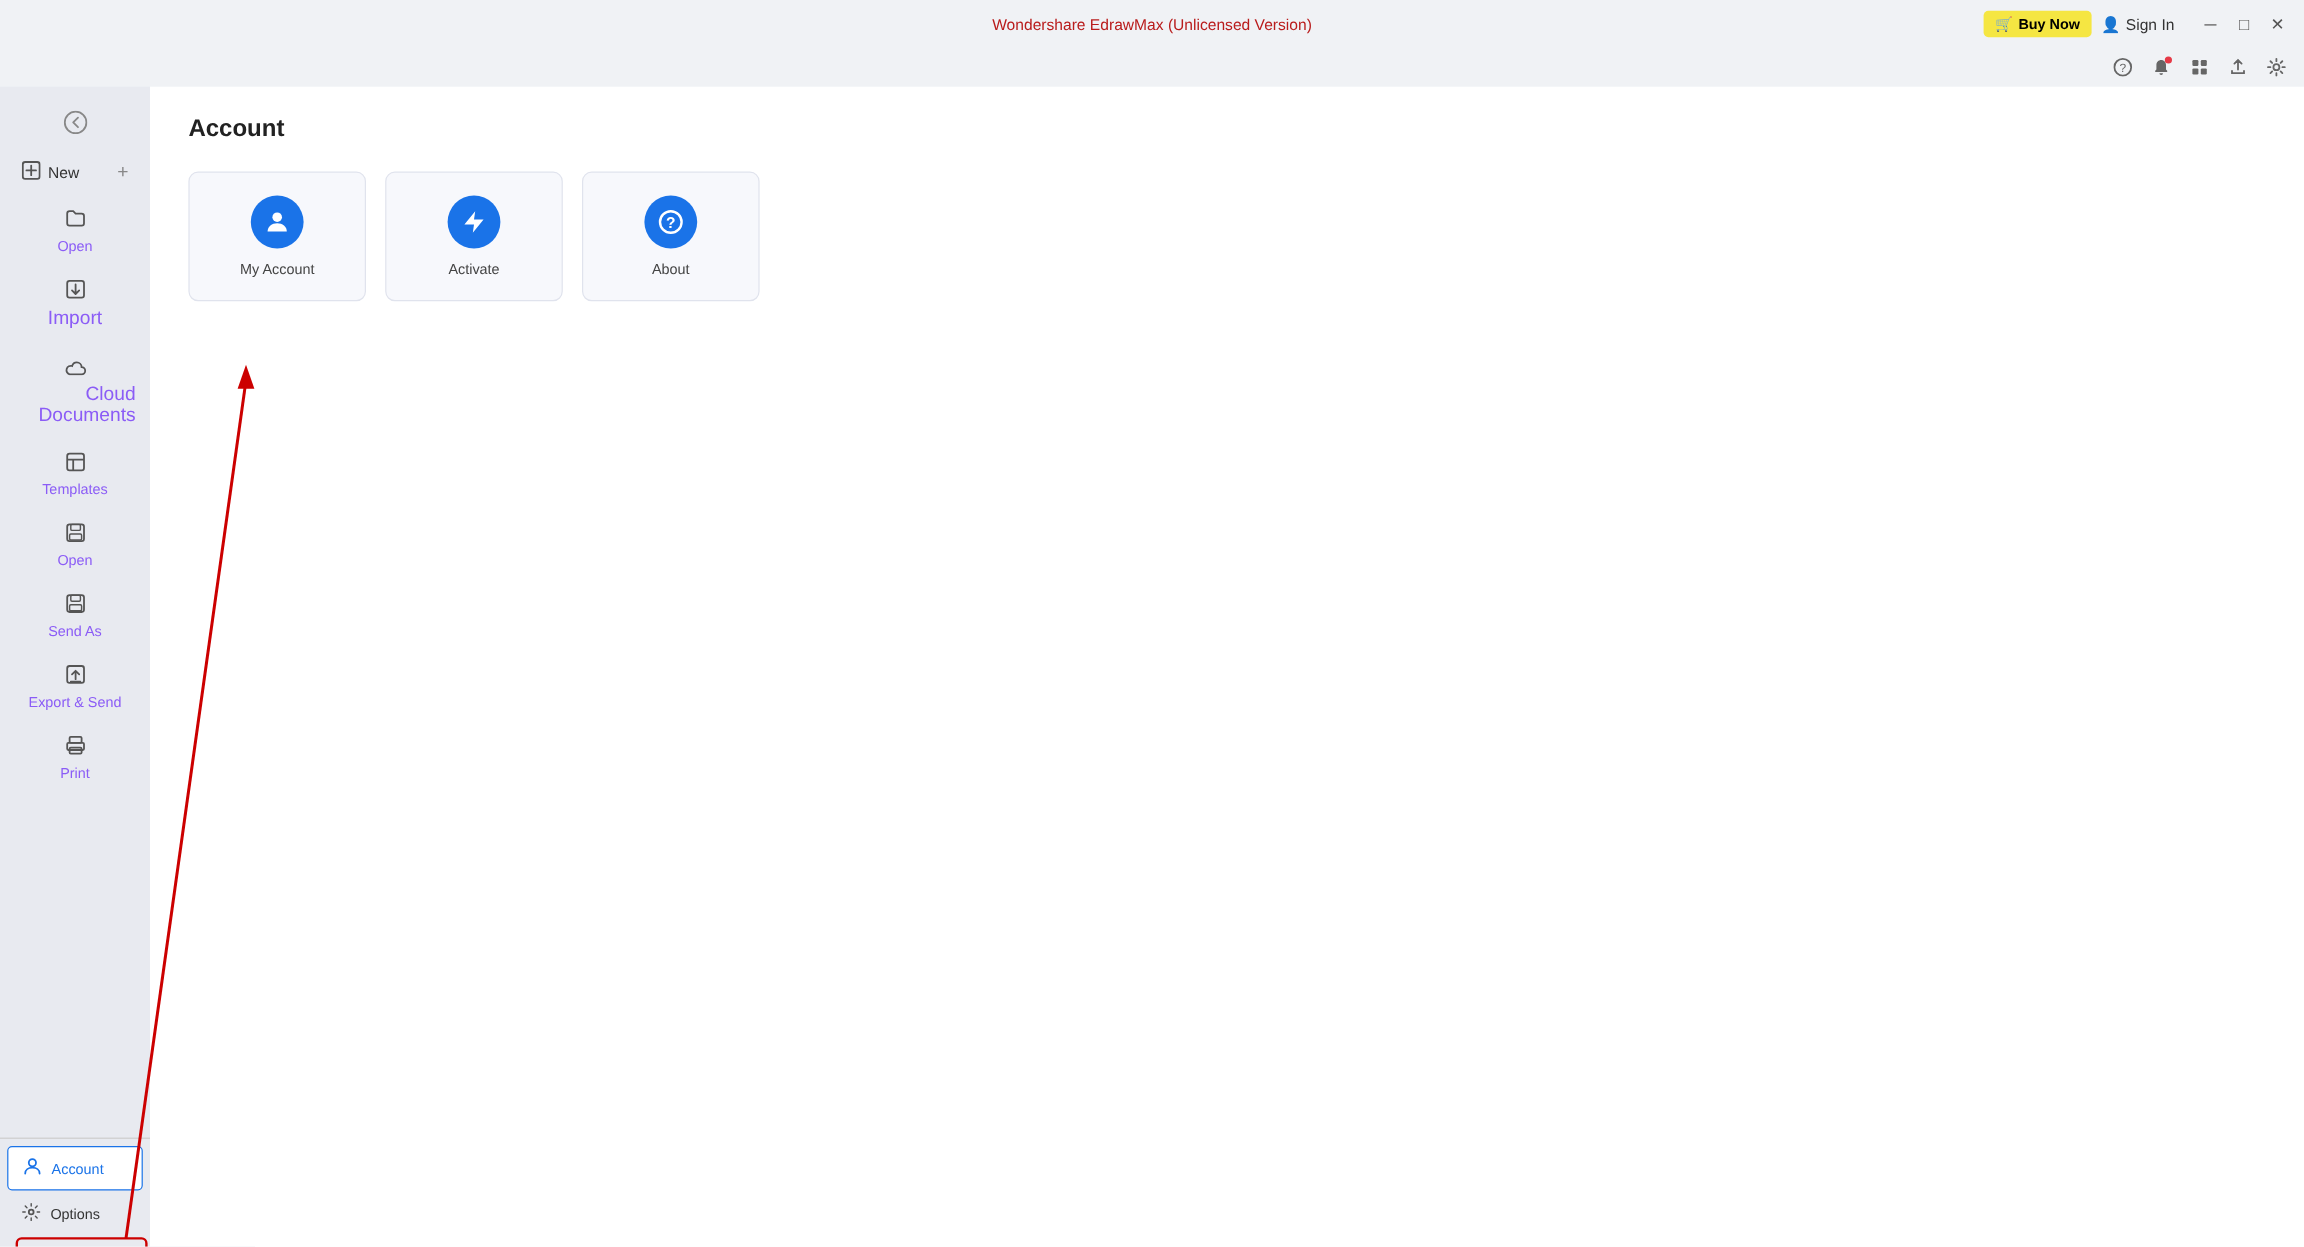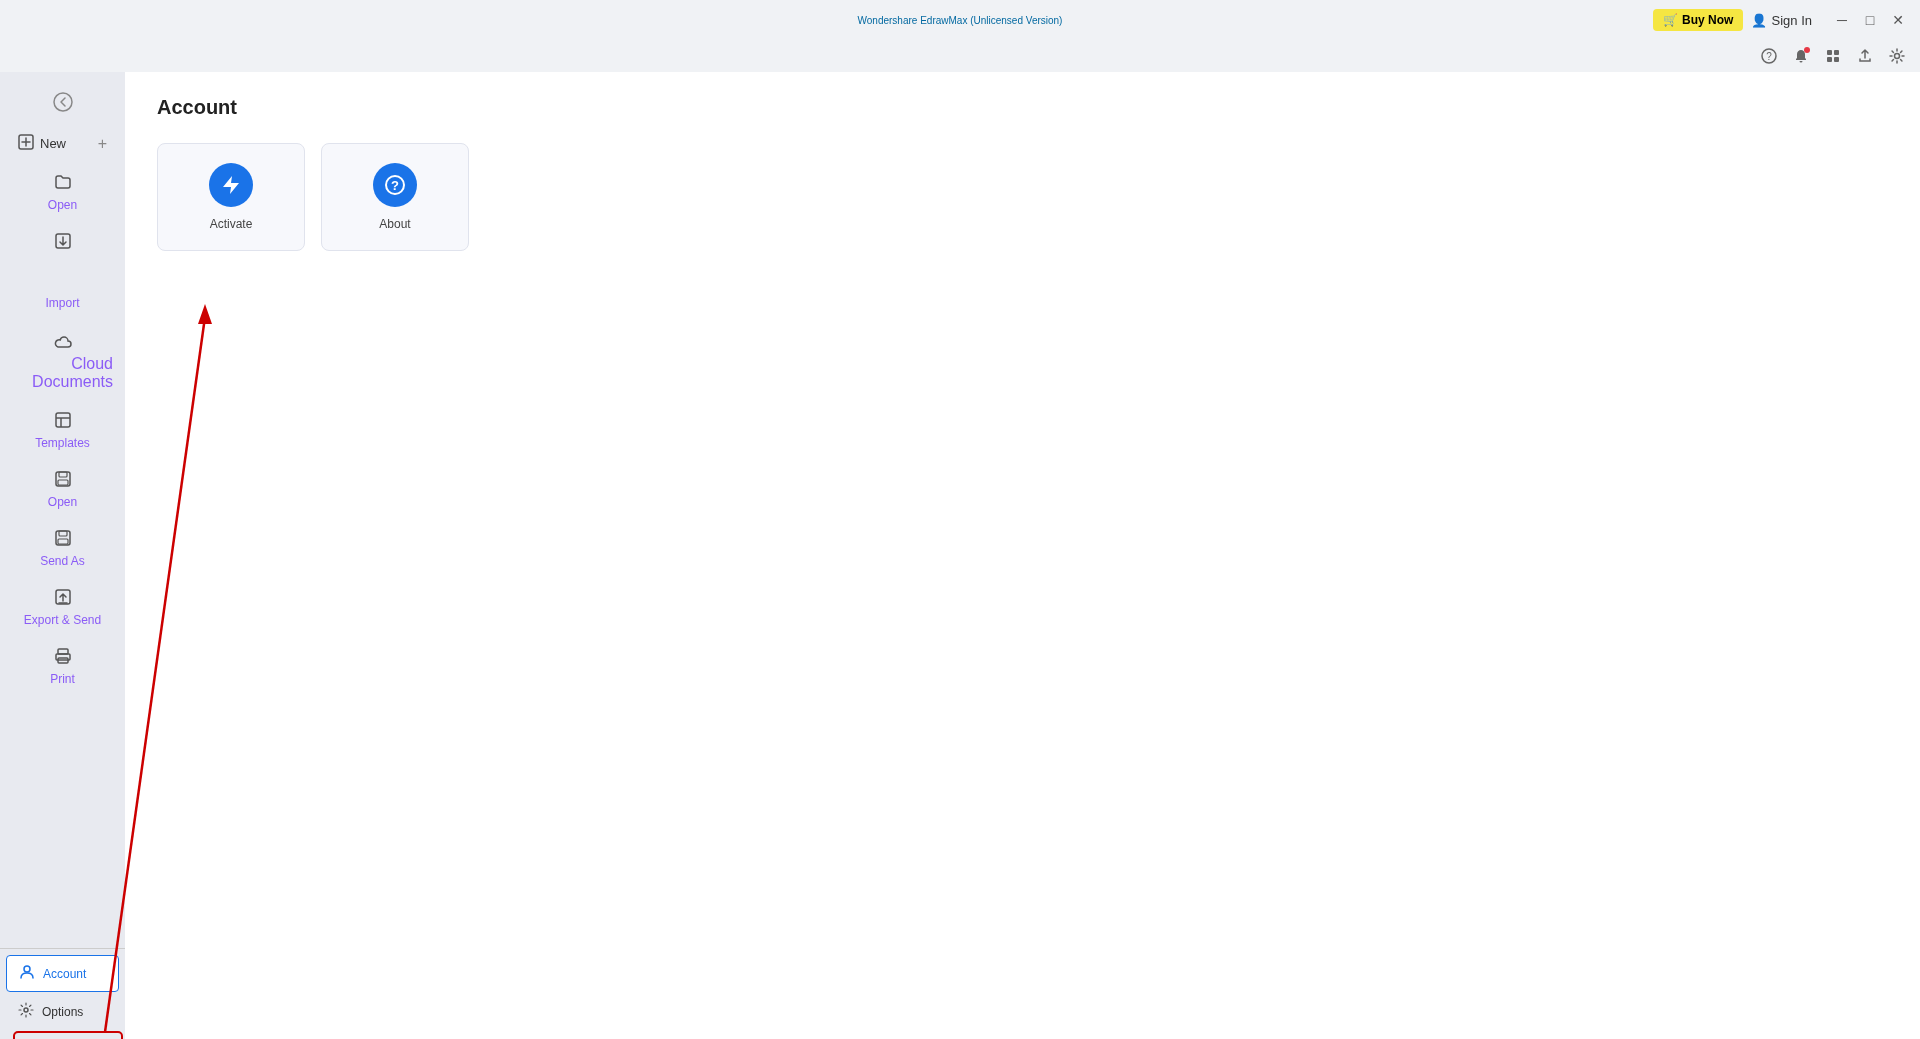--- a/index.html
+++ b/index.html
@@ -12,22 +12,22 @@
       display: flex;
       align-items: center;
       justify-content: space-between;
       padding: 0 12px;
       flex-shrink: 0;
     }
     .titlebar-center {
       position: absolute;
       left: 50%;
       transform: translateX(-50%);
-      font-size: 10px;
-      color: #0369a1;
+      font-size: 13px;
+      color: #b91c1c;
     }
     .titlebar-right {
       display: flex;
       align-items: center;
       gap: 8px;
       margin-left: auto;
     }
     .buy-now-btn {
       background: #f5e642;
       border: none;
@@ -331,21 +331,21 @@
       </span>
       <span style="font-size:12px;">Open</span>
     </div>
     <div class="sidebar-item">
       <span>
         <svg width="18" height="18" viewBox="0 0 18 18" fill="none">
             <rect x="2" y="2" width="14" height="14" rx="2" stroke="#555" stroke-width="1.5" fill="none"></rect>
             <path d="M9 5v7M6 10l3 3 3-3" stroke="#555" stroke-width="1.5" stroke-linecap="round" stroke-linejoin="round"></path>
           </svg>
       </span>
-      <span style="font-size:12px;margin-top:39px;">Import</span>
+      <span style="font-size:16px;">Import</span>
     </div>
     <div class="sidebar-item">
       <span>
         <svg width="18" height="18" viewBox="0 0 18 18" fill="none">
             <path d="M14 11a4 4 0 00-4-4 4 4 0 00-3.87 3A3 3 0 104 17h10a3 3 0 000-6z" stroke="#555" stroke-width="1.5" fill="none"></path>
           </svg>
       </span>
       <span style="font-size:16px;text-align:right;">Cloud Documents</span>
     </div>
     <div class="sidebar-item">
@@ -418,20 +418,29 @@
         </span>
         <span style="font-size:12px;">Options</span>
       </div>
     </div>
   </div>
 
   <div class="content">
     <div class="content-title">Account</div>
     <div class="cards-grid">
 
+      <div class="card">
+        <div class="card-icon-circle">
+          <svg width="24" height="24" viewBox="0 0 24 24" fill="none">
+            <circle cx="12" cy="8" r="4" fill="white"></circle>
+            <path d="M4 20c0-4.4 3.6-7 8-7s8 2.6 8 7" fill="white"></path>
+          </svg>
+        </div>
+        <span class="card-label">My Account</span>
+      </div>
 
       <div class="card">
         <div class="card-icon-circle">
           <svg width="24" height="24" viewBox="0 0 24 24" fill="none">
             <path d="M13 3L4 14h8l-1 7 9-11h-8l1-7z" fill="white"></path>
           </svg>
         </div>
         <span class="card-label">Activate</span>
       </div>
 

